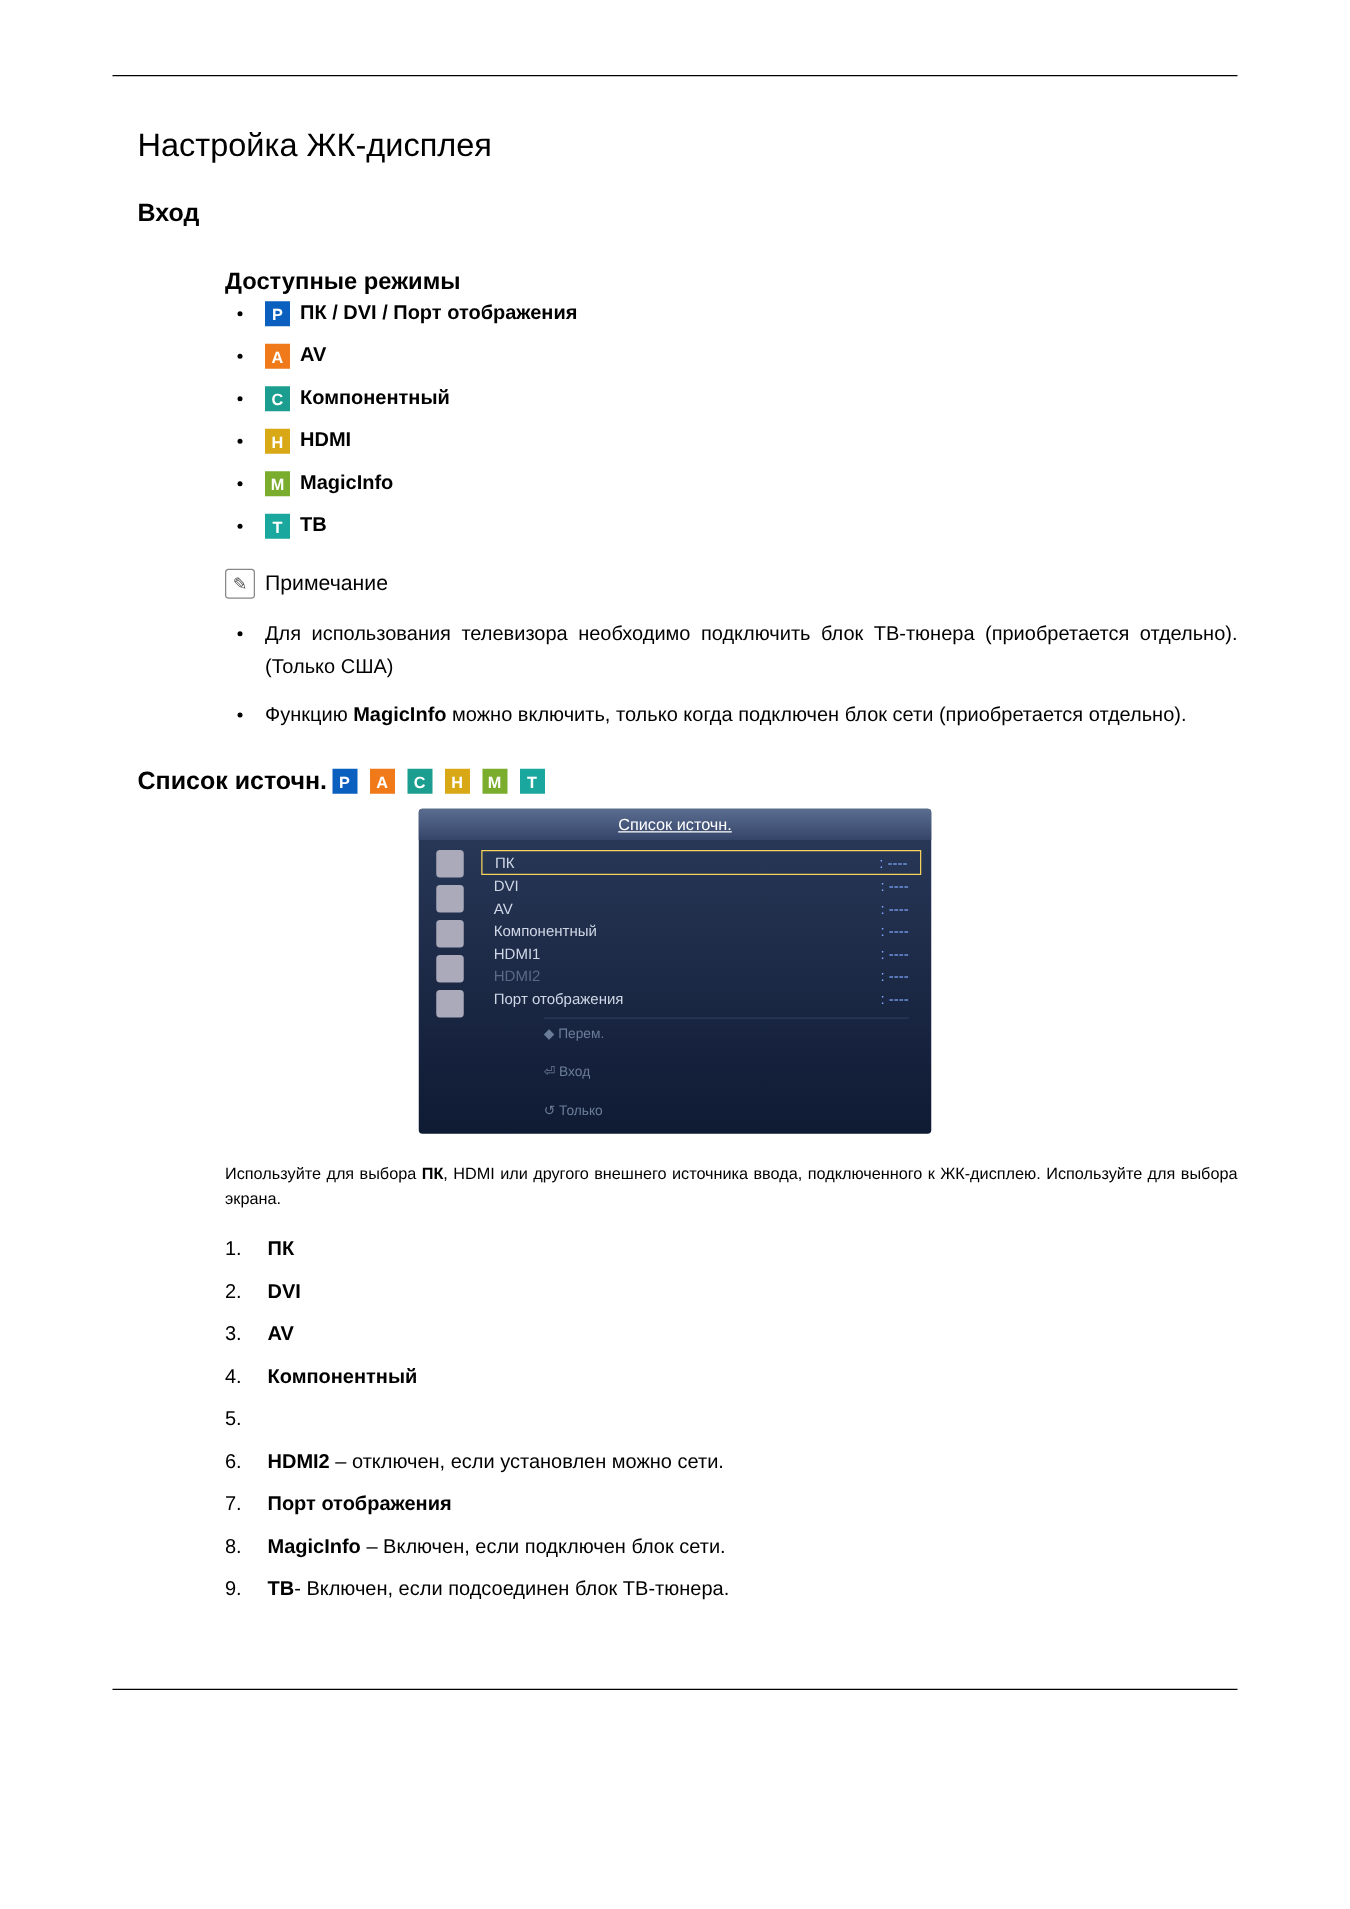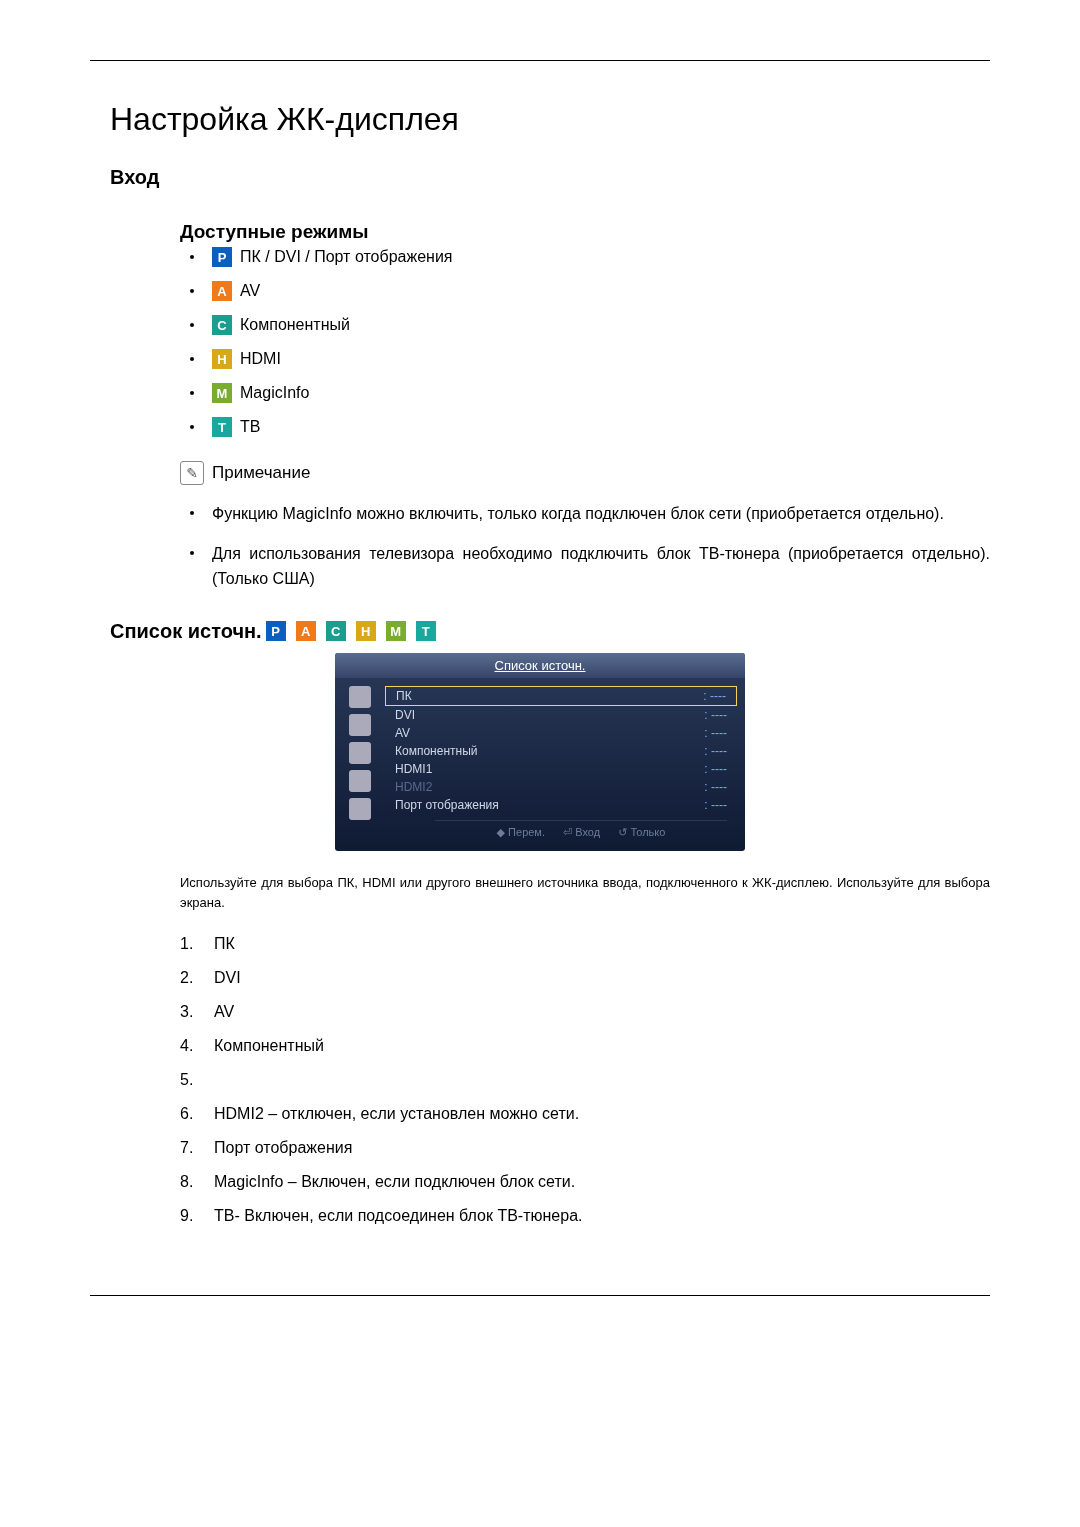--- a/index.html
+++ b/index.html
@@ -11,21 +11,21 @@
     padding: 60px 90px 50px 90px;
     color: #000;
   }
   .hr-top, .hr-bot {
     border: none;
     border-top: 1px solid #000;
     margin: 0 0 40px 0;
   }
   .hr-bot { margin: 70px 0 0 0; }
   h1 {
-    font-size: 32px;
+    font-size: 26px;
     font-weight: normal;
     margin-left: 20px;
     margin-bottom: 28px;
   }
   .section-label {
     font-size: 20px;
     font-weight: bold;
     margin-left: 20px;
     margin-bottom: 32px;
   }
@@ -172,20 +172,21 @@
   .osd-list-row.disabled { color: #5a6a88; }
   .osd-footer {
     display: flex;
     justify-content: center;
     gap: 18px;
     padding: 5px 0 2px 0;
     font-size: 11px;
     color: #6b7d99;
     border-top: 1px solid #2a3a5a;
     margin: 6px 10px 0 50px;
+    flex-direction: column;
   }
   .desc-para {
     font-size: 13px;
     line-height: 1.55;
     text-align: justify;
     margin: 0 0 22px 90px;
   }
   ol.numbered {
     list-style: none;
     margin-left: 90px;
@@ -193,21 +194,21 @@
   }
   ol.numbered li {
     font-size: 16px;
     margin-bottom: 16px;
     display: flex;
   }
   ol.numbered li .num {
     width: 34px;
     flex-shrink: 0;
   }
-  b { font-weight: normal; }
+  b { font-weight: bold; }
 </style>
 </head>
 <body>
 
 <hr class="hr-top">
 
 <h1>Настройка ЖК-дисплея</h1>
 
 <div class="section-label">Вход</div>
 
@@ -247,25 +248,25 @@
 </ul>
 
 <div class="note-row">
   <span class="note-icon">✎</span>
   <span class="note-label">Примечание</span>
 </div>
 
 <ul class="note-list">
   <li>
     <span class="dot"></span>
+    <span>Для использования телевизора необходимо подключить блок ТВ-тюнера (приобретается отдельно).(Только США)</span>
+  </li>
+  <li>
+    <span class="dot"></span>
     <span><span>Функцию </span><b>MagicInfo</b><span> можно включить, только когда подключен блок сети (приобретается отдельно).</span></span>
-  </li>
-  <li>
-    <span class="dot"></span>
-    <span>Для использования телевизора необходимо подключить блок ТВ-тюнера (приобретается отдельно).(Только США)</span>
   </li>
 </ul>
 
 <div class="source-row">
   <span class="source-label">Список источн.</span>
   <span class="inline-badges">
     <span class="badge badge-P">P</span>
     <span class="badge badge-A">A</span>
     <span class="badge badge-C">C</span>
     <span class="badge badge-H">H</span>

